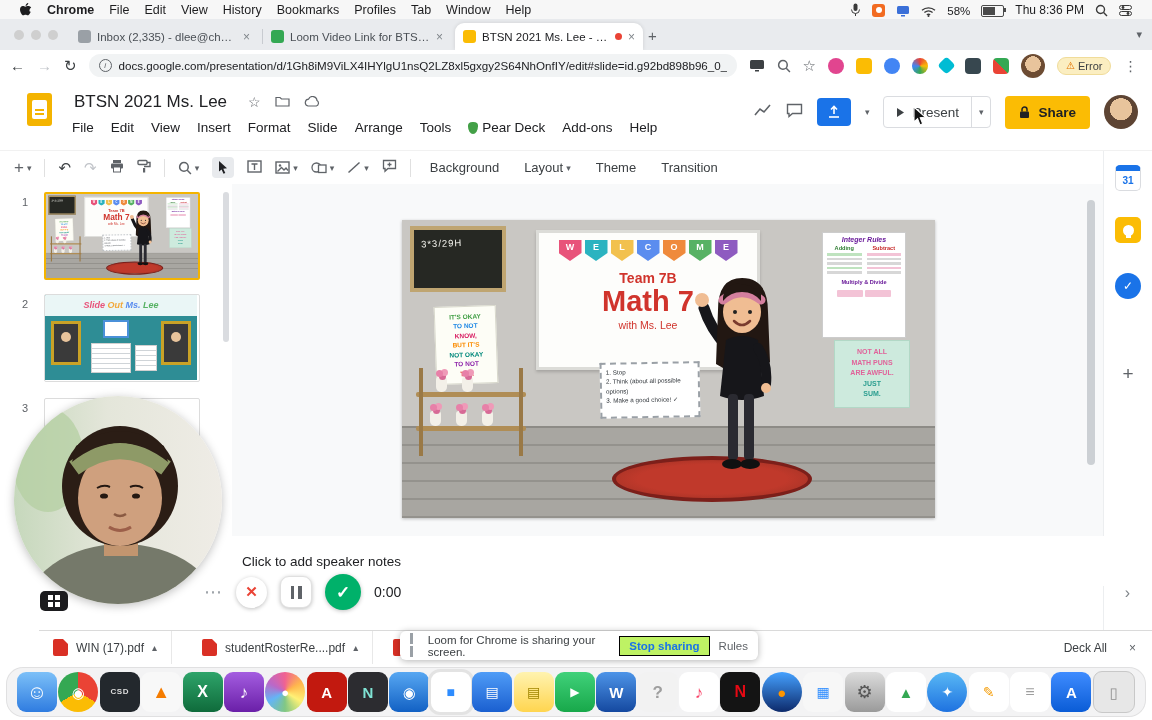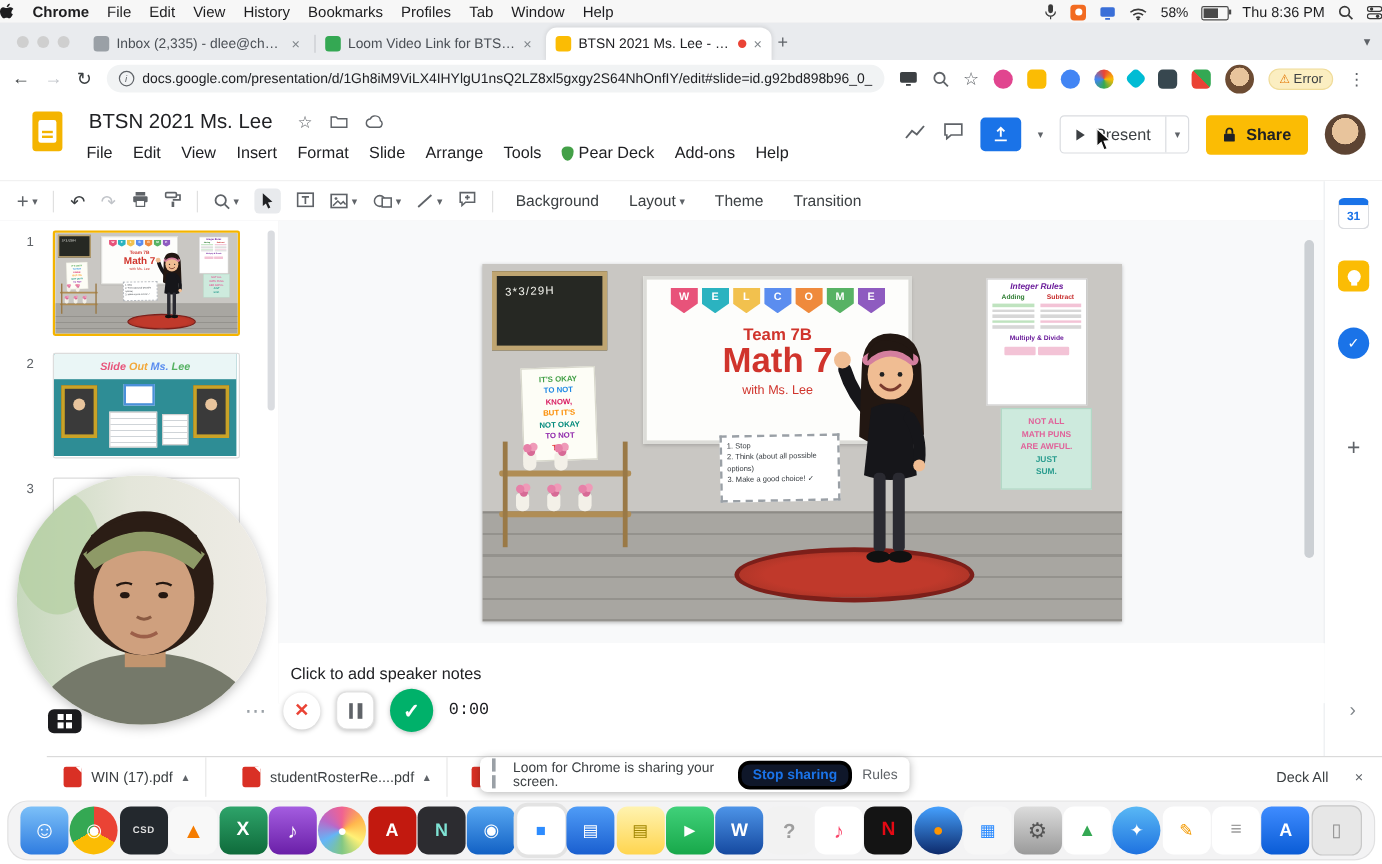--- a/index.html
+++ b/index.html
@@ -3,21 +3,21 @@
 <meta charset="utf-8">
 <style>
   html,body{margin:0;padding:0;}
   body{width:1152px;height:720px;overflow:hidden;background:#fff;
        font-family:"Liberation Sans",sans-serif;color:#202124;}
   #root{position:relative;width:1152px;height:720px;}
 
   
   #menubar{position:absolute;top:0;left:0;right:0;height:19px;background:#f7f7f7;
     border-bottom:1px solid #e3e3e3;display:flex;align-items:center;gap:15px;
-    padding:0 0;font-size:12.5px;color:#1d1d1f;}
+    padding:0 20px;font-size:12.5px;color:#1d1d1f;}
   #menubar .app-name{font-weight:bold;}
   .mb-item{cursor:default;}
   #mb-right{margin-left:auto;display:flex;align-items:flex-end;gap:11px;}
   .mb-ic{display:inline-flex;align-items:center;}
   .loom-mb{width:13px;height:13px;border-radius:3px;background:#f26b21;display:flex;align-items:center;justify-content:center;}
   .loom-mb i{width:6px;height:6px;border-radius:50%;background:#fff;}
   .batt{width:21px;height:10px;border:1px solid #4a4a4a;border-radius:2px;position:relative;}
   .batt i{position:absolute;left:1px;top:1px;bottom:1px;width:58%;background:#4a4a4a;}
   .batt u{position:absolute;right:-3px;top:2.5px;width:2px;height:4px;background:#4a4a4a;}
 
@@ -177,37 +177,37 @@
   #loom-grid{position:absolute;left:40px;top:591px;width:28px;height:20px;background:#1b1b1e;border-radius:5px;
      z-index:45;display:flex;align-items:center;justify-content:center;gap:2px;}
   #loom-grid i{width:5px;height:5px;background:#fff;display:block;box-shadow:0 7px 0 #fff;margin-top:-7px;}
   #loom-controls{position:absolute;left:204px;top:574px;display:flex;align-items:center;gap:13px;z-index:45;}
   #loom-more{color:#9aa0a6;font-size:18px;letter-spacing:1px;}
   .lc-btn{display:flex;align-items:center;justify-content:center;box-shadow:0 1px 4px rgba(0,0,0,.25);}
   #loom-cancel{width:31px;height:31px;border-radius:50%;background:#fff;color:#ea4335;font-size:15px;font-weight:bold;}
   #loom-pause{width:32px;height:32px;border-radius:9px;background:#fff;border:1px solid #e0e0e0;gap:4px;box-sizing:border-box;}
   #loom-pause i{width:3.5px;height:13px;background:#5f6368;display:block;}
   #loom-finish{width:36px;height:36px;border-radius:50%;background:#00b16a;color:#fff;font-size:17px;font-weight:bold;}
-  #loom-timer{font-size:14px;color:#202124;font-family:Liberation Mono, monospace;}
+  #loom-timer{font-size:14px;color:#202124;}
 
   
   #dlbar{position:absolute;left:0;right:0;top:630px;height:33px;background:#fff;border-top:1px solid #dadada;
      display:flex;align-items:center;font-size:12px;color:#3c4043;z-index:30;margin-left:39px;}
   .dl-item{display:flex;align-items:center;gap:8px;padding:0 14px;height:100%;border-right:1px solid #e8e8e8;}
   .pdf-ic{width:15px;height:17px;background:#d93025;border-radius:2px;position:relative;flex:0 0 auto;}
   .pdf-ic:after{content:"";position:absolute;right:0;top:0;border-style:solid;border-width:0 5px 5px 0;
      border-color:transparent #fff transparent transparent;}
   .dl-caret{color:#5f6368;font-size:10px;}
   #dl-right{margin-left:auto;display:flex;align-items:center;gap:22px;padding-right:16px;}
   #loom-banner{position:absolute;left:400px;top:631px;width:358px;height:29px;background:#fff;border-radius:6px;
      box-shadow:0 1px 7px rgba(0,0,0,.3);display:flex;align-items:center;gap:9px;padding:0 10px;
      box-sizing:border-box;z-index:50;font-size:11.5px;color:#3c4043;}
   #lb-pause i{display:inline-block;width:3px;height:11px;background:#9aa0a6;margin-right:2px;}
-  #lb-stop{border:3px solid #000000;border-radius:10px;color:#1a73e8;font-weight:bold;
-     padding:3px 9px;font-size:11.5px;background:#0f172a;white-space:nowrap;}
+  #lb-stop{border:1px solid #000000;border-radius:0;color:#1a73e8;font-weight:bold;
+     padding:3px 9px;font-size:11.5px;background:#bef264;white-space:nowrap;}
   #lb-hide{color:#5f6368;}
 
   
   #dock{position:absolute;left:6px;right:6px;bottom:3px;height:50px;background:rgba(242,242,243,.93);
      border:1px solid rgba(0,0,0,.08);border-radius:17px;z-index:60;display:flex;align-items:center;
      justify-content:space-between;padding:0 10px;box-sizing:border-box;}
   .dock-icon{width:40px;height:40px;border-radius:9px;display:flex;align-items:center;justify-content:center;flex:0 0 auto;}
   .dock-icon span{line-height:1;}
 
   

